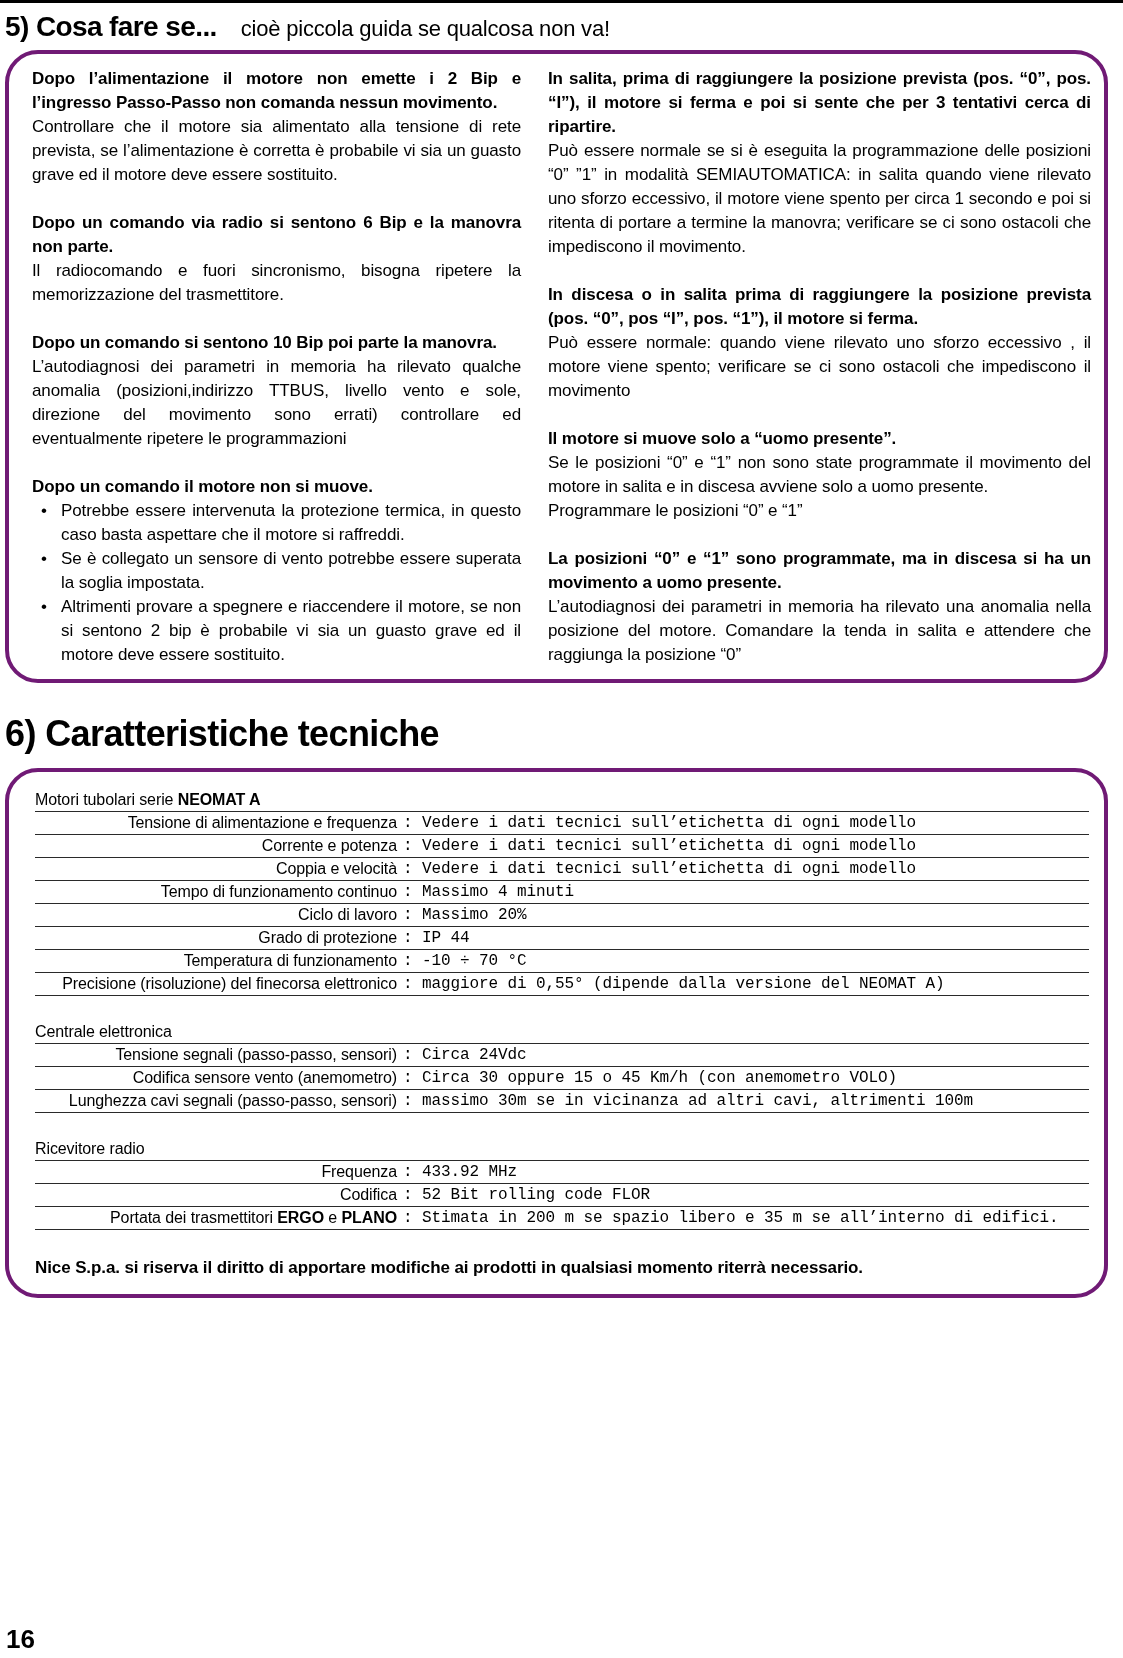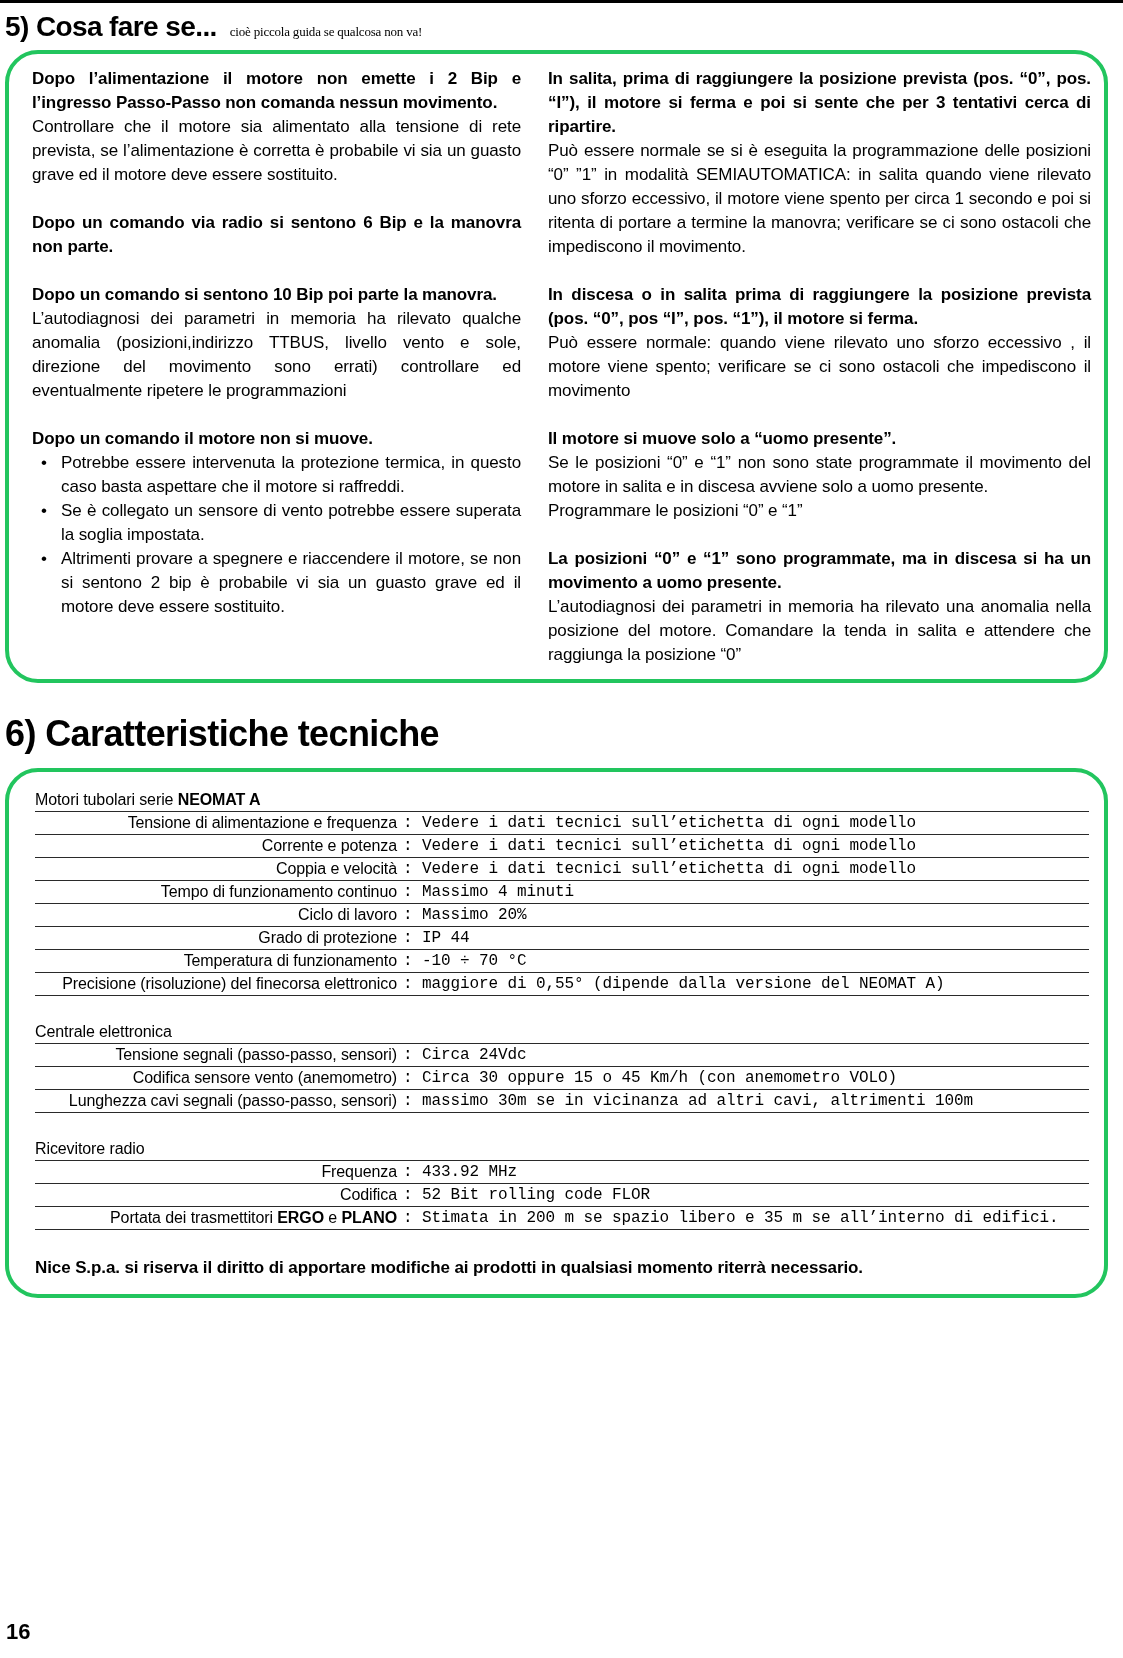--- a/index.html
+++ b/index.html
@@ -6,24 +6,24 @@
   body{
     width:1123px;height:1658px;position:relative;
     background:#ffffff;color:#000000;
     font-family:"Liberation Sans", sans-serif;
     -webkit-font-smoothing:antialiased;
   }
   .top-rule{position:absolute;top:0;left:0;width:1123px;height:3px;background:#000;}
   
   .s5head{padding:11px 0 0 5px;white-space:nowrap;}
   .s5title{font-size:28px;font-weight:bold;letter-spacing:-0.6px;}
-  .s5sub{font-size:13px;margin-left:13px;letter-spacing:-0.2px;font-family:Liberation Serif, serif;}
+  .s5sub{font-size:22px;margin-left:24px;letter-spacing:-0.2px;}
   
   .panel{
-    box-sizing:border-box;border:4px solid #22c55e;border-radius:33px;
+    box-sizing:border-box;border:4px solid #701a75;border-radius:33px;
     margin-left:5px;width:1103px;background:#fff;
   }
   .panel1{margin-top:7px;padding:13px 13px 12px 23px;display:flex;gap:27px;min-height:613px;}
   .colL{width:489px;flex:none;}
   .colR{flex:1;min-width:0;}
   .titem{margin-bottom:24px;font-size:17px;line-height:24px;letter-spacing:-0.1px;}
   .titem:last-child{margin-bottom:0;}
   .thead2{font-weight:bold;text-align:justify;}
   .tpara{text-align:justify;}
   .brow{display:flex;padding-left:9px;}
@@ -32,39 +32,40 @@
   
   .s6head{margin:30px 0 13px 5px;font-size:36px;font-weight:bold;letter-spacing:-0.6px;}
   .panel2{padding:17px 15px 16px 26px;font-size:16px;letter-spacing:-0.1px;}
   .trow{display:flex;align-items:flex-end;line-height:18px;padding:2px 2px 2px 0;border-bottom:1.5px solid #2a2a2a;}
   .tlabel{width:362px;flex:none;padding-right:6px;text-align:right;}
   .tvalue{flex:1;min-width:0;font-family:Liberation Mono, monospace;}
   .tgap{height:25px;}
   .b{font-weight:bold;}
   .tfooter{font-weight:bold;font-size:17px;line-height:21px;margin-top:27px;padding-right:4px;}
   
-  .pagenum{position:absolute;left:6px;bottom:13px;font-size:22px;font-weight:bold;}
+  .pagenum{position:absolute;left:6px;bottom:3px;font-size:26px;font-weight:bold;}
 </style>
 </head>
 <body>
 
 <div class="top-rule"></div>
 
 <div class="s5head">
   <span class="s5title">5) Cosa fare se...</span><span class="s5sub">cioè piccola guida se qualcosa non va!</span>
 </div>
 
 <div class="panel panel1">
   <div class="colL" id="col-left">
       <div class="titem">
         <div class="thead2">Dopo l’alimentazione il motore non emette i 2 Bip e l’ingresso Passo-Passo non comanda nessun movimento.</div>
         <div class="tpara">Controllare che il motore sia alimentato alla tensione di rete prevista, se l’alimentazione è corretta è probabile vi sia un guasto grave ed il motore deve essere sostituito.</div>
       </div>
       <div class="titem">
         <div class="thead2">Dopo un comando via radio si sentono 6 Bip e la manovra non parte.</div>
+        <div class="tpara">Il radiocomando e fuori sincronismo, bisogna ripetere la memorizzazione del trasmettitore.</div>
       </div>
       <div class="titem">
         <div class="thead2">Dopo un comando si sentono 10 Bip poi parte la manovra.</div>
         <div class="tpara">L’autodiagnosi dei parametri in memoria ha rilevato qualche anomalia (posizioni,indirizzo TTBUS, livello vento e sole, direzione del movimento sono errati) controllare ed eventualmente ripetere le programmazioni</div>
       </div>
       <div class="titem">
         <div class="thead2">Dopo un comando il motore non si muove.</div>
         <div class="brow">
           <span class="bmark">•</span>
           <span class="btext">Potrebbe essere intervenuta la protezione termica, in questo caso basta aspettare che il motore si raffreddi.</span>

